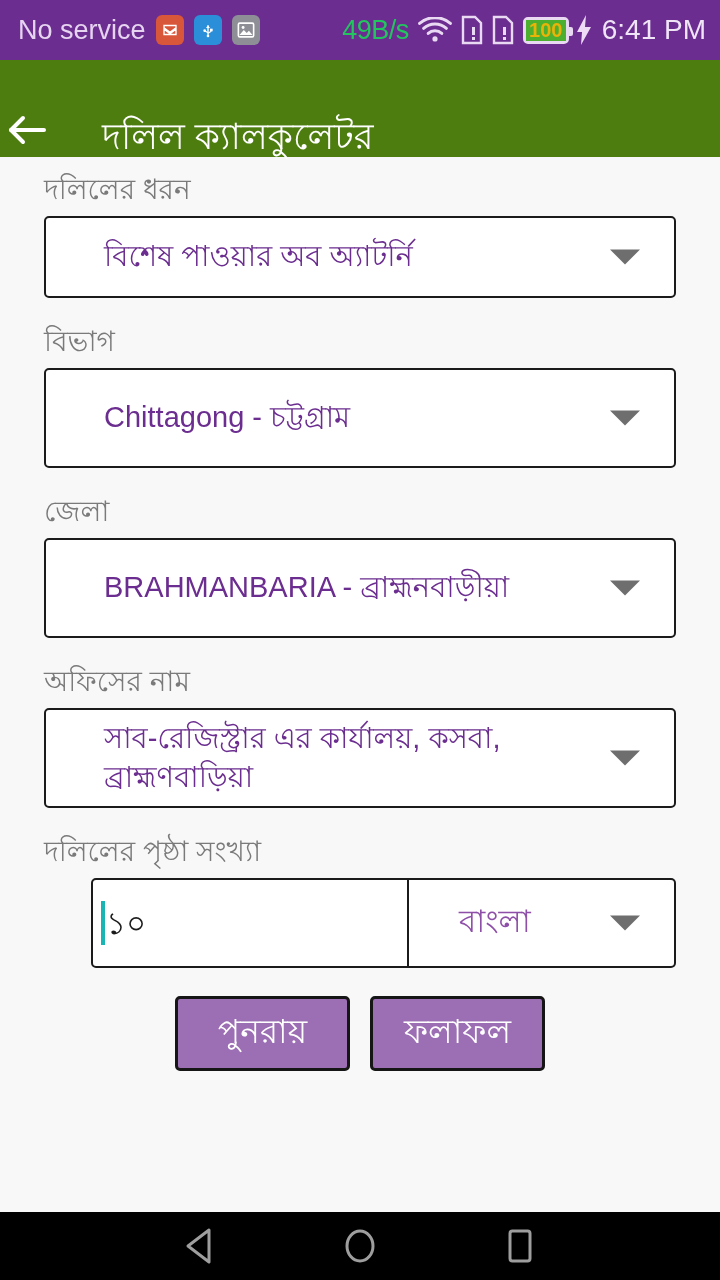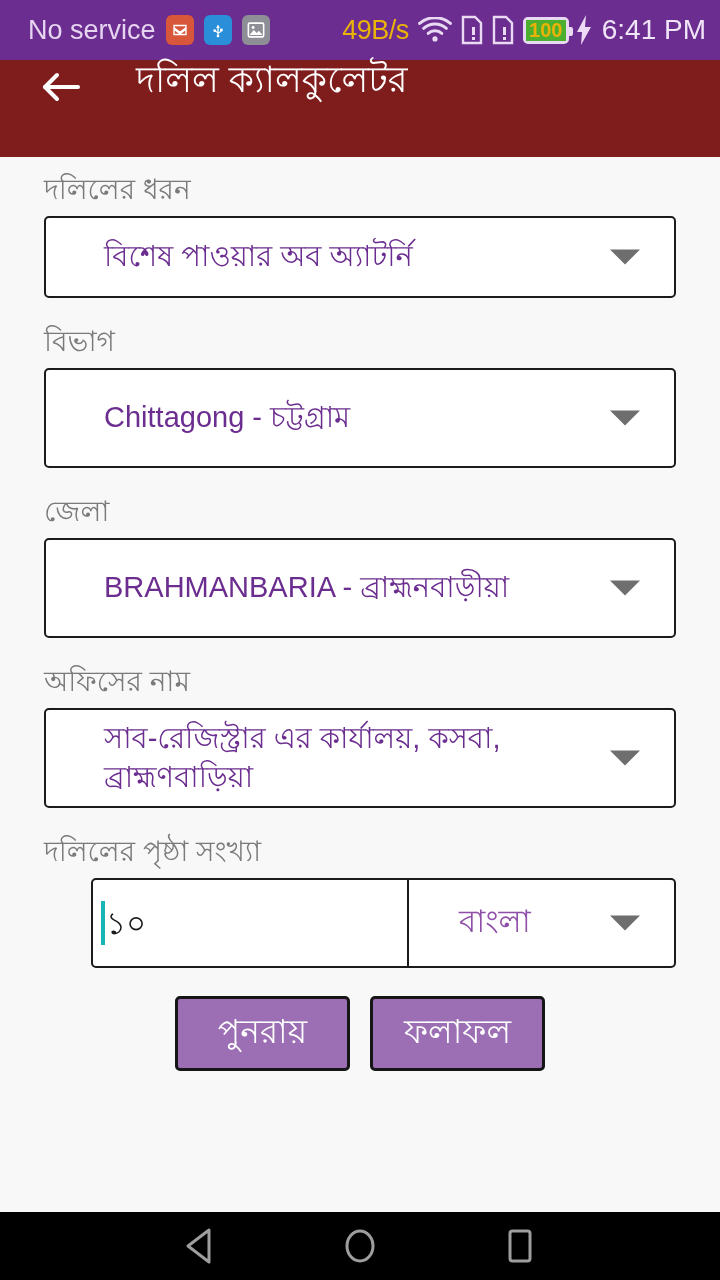--- a/index.html
+++ b/index.html
@@ -15,21 +15,21 @@
     background: #f8f8f9;
     position: relative;
   }
 
   
   .status-bar {
     height: 60px;
     background: #6b2d8f;
     display: flex;
     align-items: center;
-    padding: 0 14px 0 28px;
+    padding: 0 14px 0 18px;
     color: #e8d6f2;
   }
   .status-left {
     display: flex;
     align-items: center;
     gap: 10px;
     flex: 1;
   }
   .no-service {
     font-size: 27px;
@@ -50,21 +50,21 @@
   .mi-blue { background: #2a8fd8; }
   .mi-gray { background: #8e8e97; }
 
   .status-right {
     display: flex;
     align-items: center;
     gap: 9px;
   }
   .net-speed {
     font-size: 27px;
-    color: #eab308;
+    color: #22c55e;
     white-space: nowrap;
     letter-spacing: -0.5px;
   }
   .clock {
     font-size: 28px;
     color: #f0e4f7;
     white-space: nowrap;
     margin-left: 1px;
   }
   .sim-icon { width: 22px; height: 30px; flex: none; }
@@ -95,24 +95,23 @@
     font-size: 20px;
     font-weight: bold;
     color: #eab308;
     line-height: 1;
   }
   .bolt { width: 16px; height: 30px; flex: none; margin-left: -2px; }
 
   
   .app-bar {
     height: 97px;
-    background: #7f1d1d;
-    display: flex;
-    align-items: flex-start;
-    padding-left: 34px;
+    background: #4d7c0f;
+    display: flex;
+    align-items: flex-end;
   }
   .back-arrow {
     width: 54px;
     height: 54px;
     flex: none;
     cursor: pointer;
   }
   .app-title {
     color: #ffffff;
     font-size: 36px;

